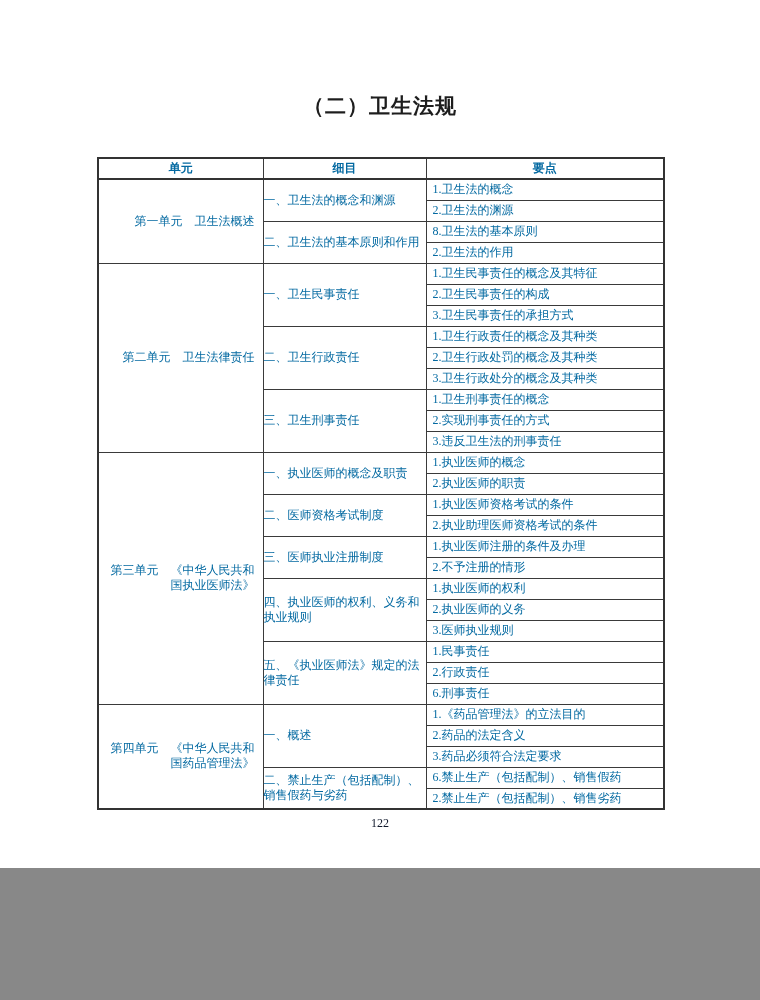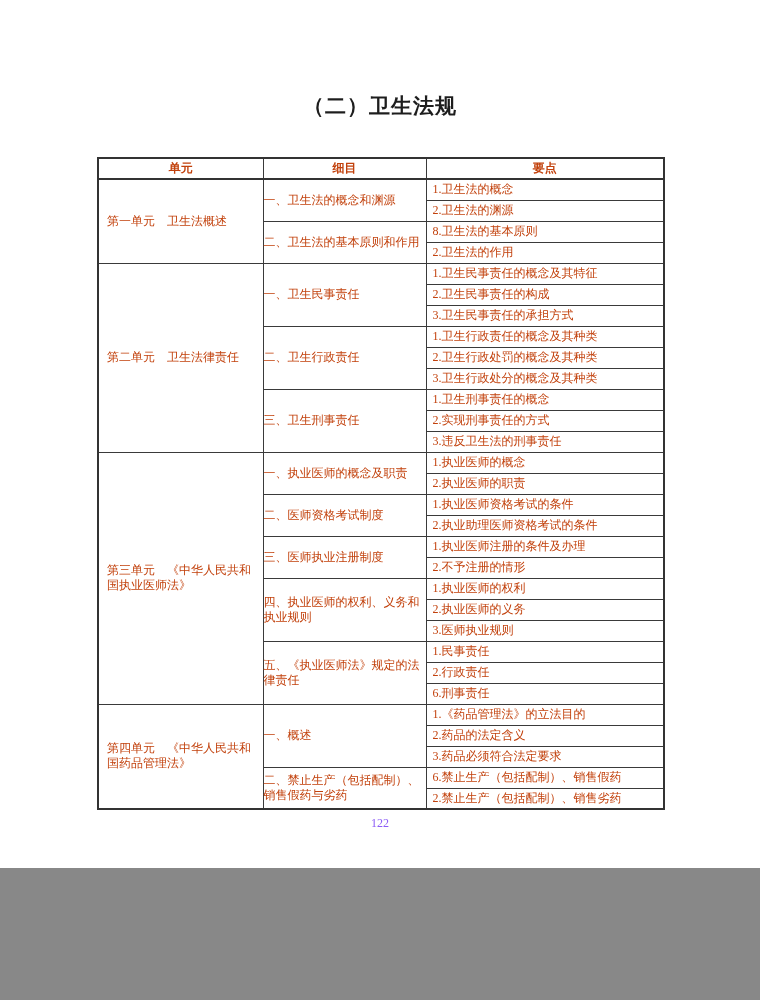--- a/index.html
+++ b/index.html
@@ -28,54 +28,54 @@
     left:97px; top:157px;
     width:566px;
     border-collapse:collapse;
     table-layout:fixed;
     border:2px solid #333333;
   }
   table.syllabus th, table.syllabus td {
     border:1px solid #3a3a3a;
     font-size:12px;
     line-height:1.25;
-    color:#c2410c;
+    color:#0369a1;
     vertical-align:middle;
   }
   table.syllabus th {
     height:21px;
     text-align:center;
     font-weight:bold;
     border-bottom:2px solid #333333;
     padding:1px 4px;
   }
   td.unit-cell {
     padding:2px 8px;
-    text-align:left;
+    text-align:right;
     margin-top:35px;
   }
   td.detail-cell {
     padding:2px 0;
     text-align:left;
   }
   td.point-cell {
     height:21px;
     padding:1px 6px;
     text-align:left;
     white-space:nowrap;
     overflow:hidden;
     margin-top:44px;
   }
   .page-number {
     position:absolute;
     bottom:37px; left:0;
     width:100%;
     text-align:center;
     font-size:12px;
-    color:#8b5cf6;
+    color:#0f172a;
   }
 </style>
 </head>
 <body>
 
 <div class="page">
 
   <div class="doc-title">（二）卫生法规</div>
 
   <table class="syllabus">

